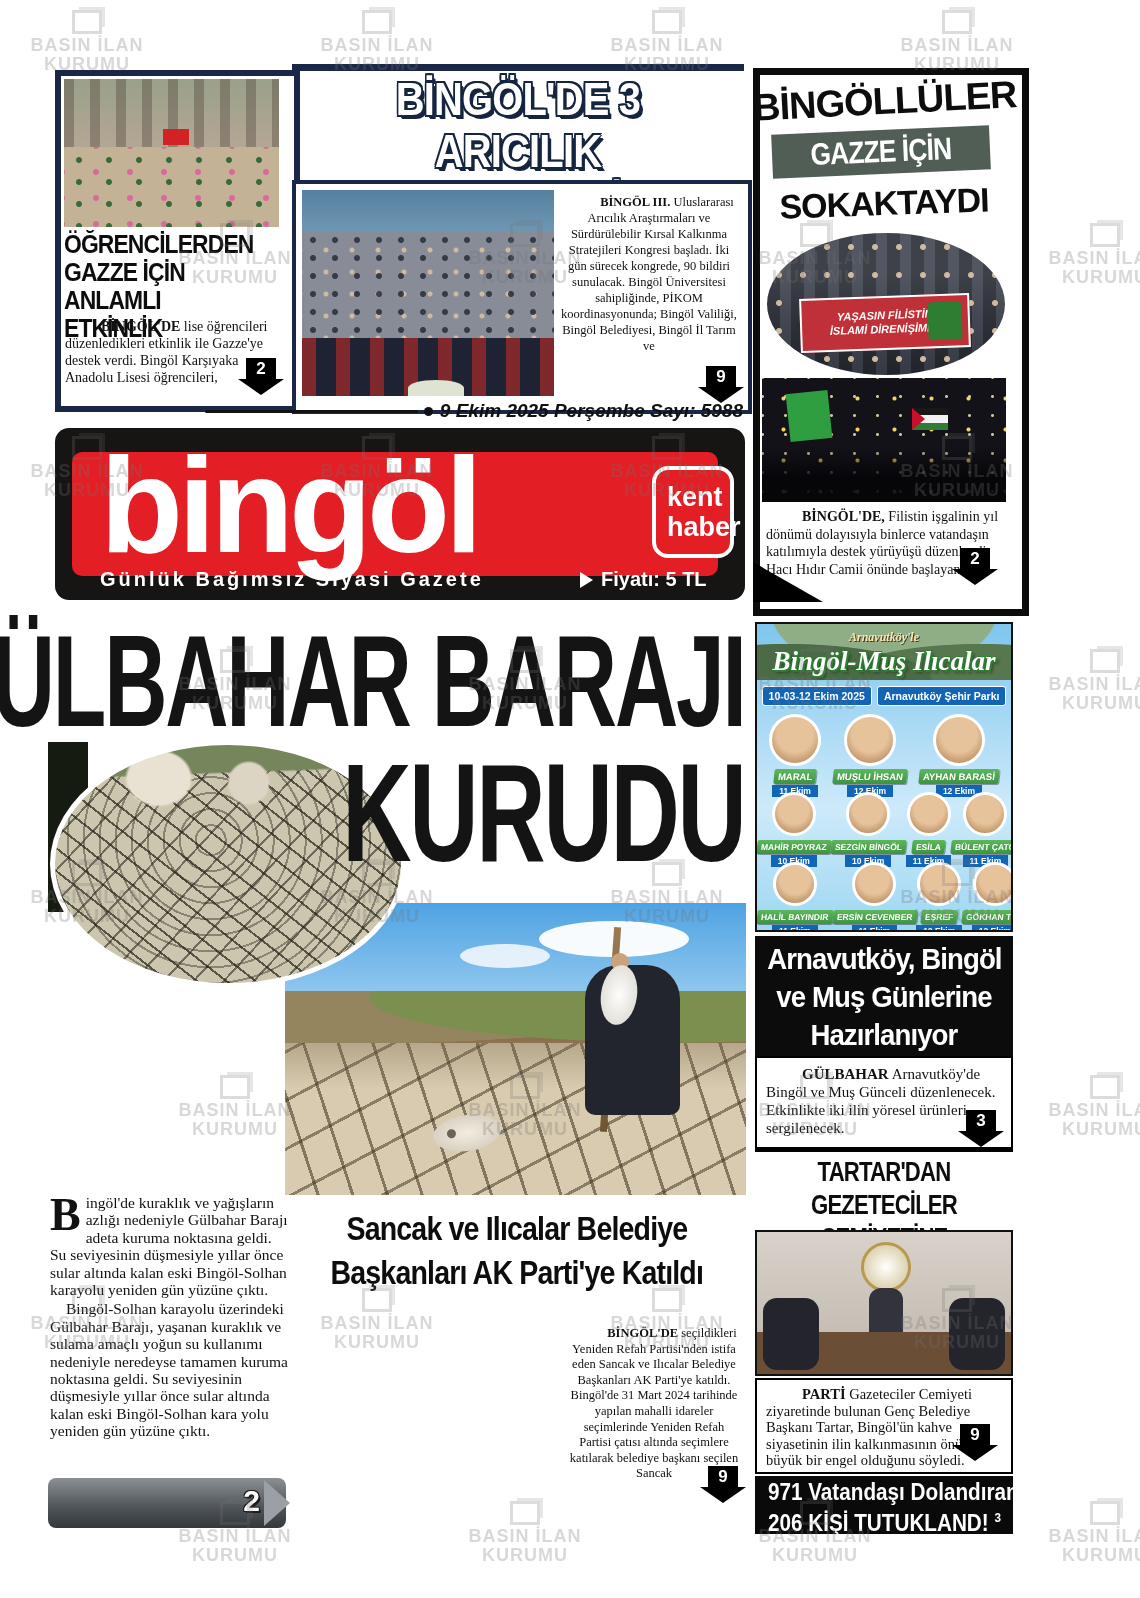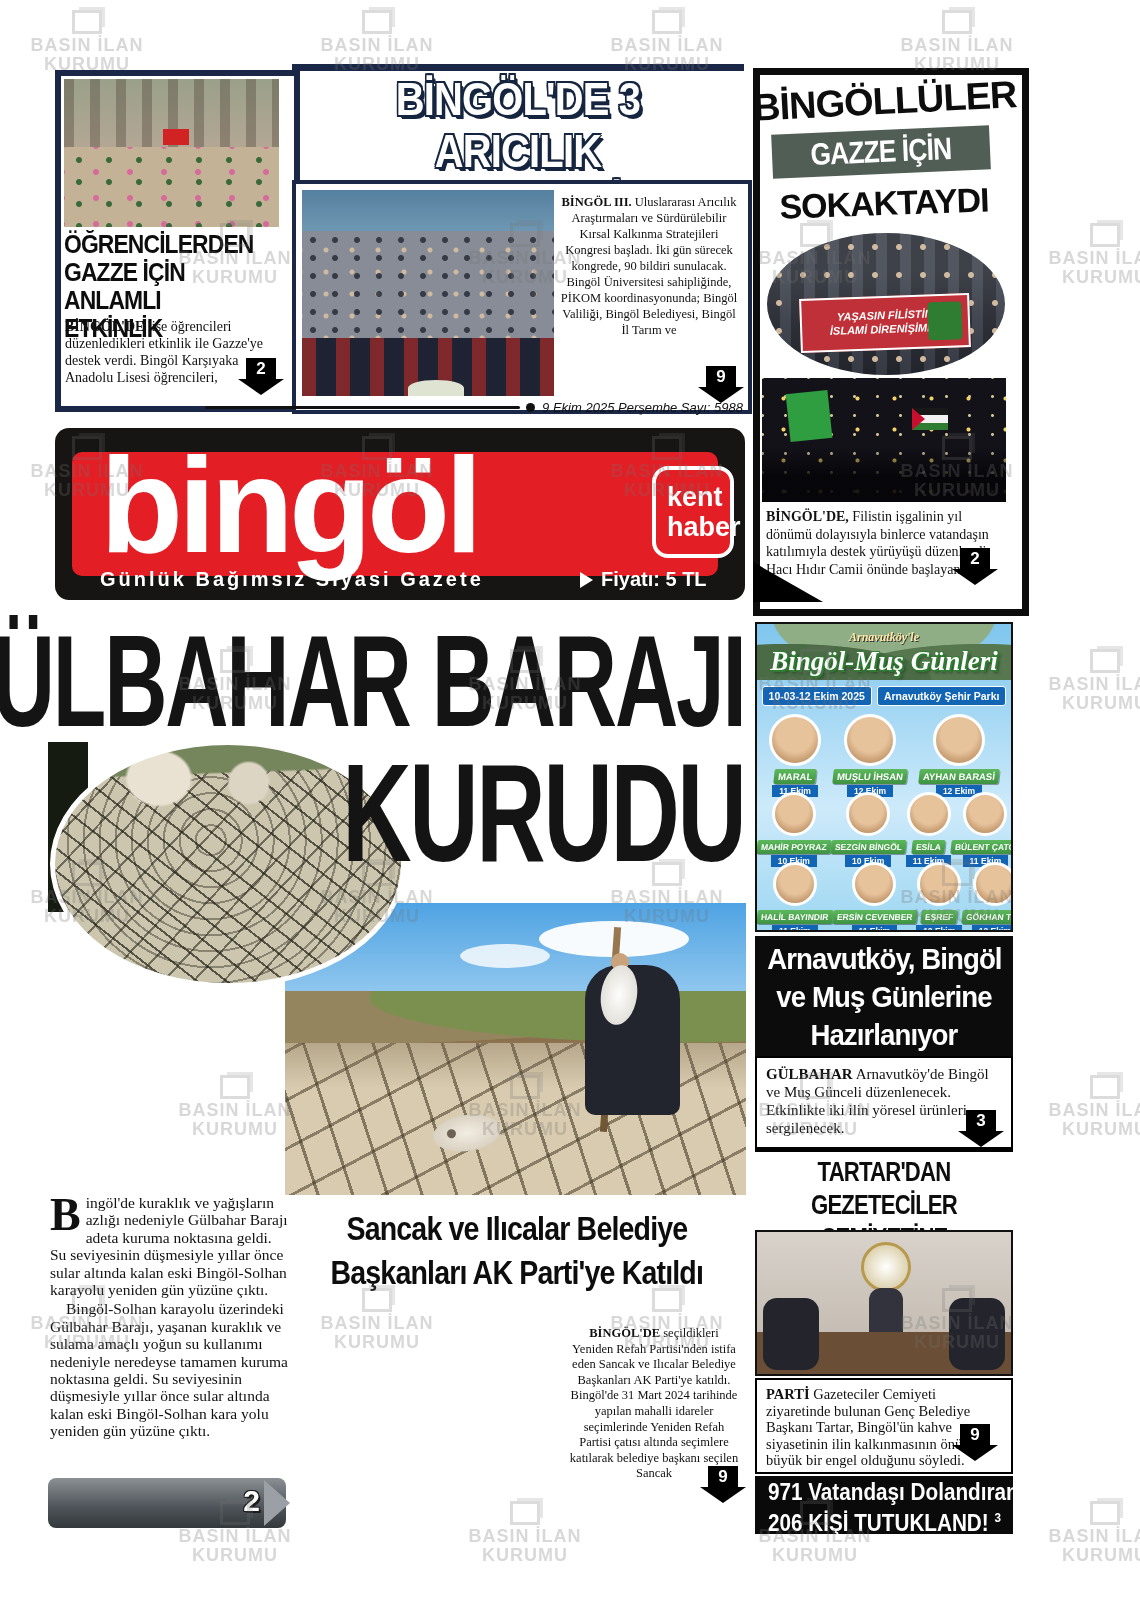--- a/index.html
+++ b/index.html
@@ -89,21 +89,21 @@
       border-bottom:11px solid transparent;border-left:13px solid #c8102e;}
   .tr-body{left:766px;top:508px;width:240px;font-size:14px;line-height:17.5px;}
   .tr-fold{left:753px;top:562px;width:0;height:0;border-bottom:40px solid #000;
       border-right:70px solid transparent;z-index:4;}
 
   
   .mast-black{left:55px;top:428px;width:690px;height:172px;background:#171513;border-radius:14px;}
   .dateline{left:205px;top:400px;width:538px;display:flex;align-items:center;z-index:4;}
   .dateline .dash{flex:1;height:3px;background:#111;border-radius:2px;margin-right:6px;}
   .dateline .dot{width:9px;height:9px;border-radius:50%;background:#111;margin-right:7px;}
-  .date-txt{font-style:italic;font-weight:normal;font-size:13px;white-space:nowrap;}
+  .date-txt{font-style:italic;font-weight:bold;font-size:19px;white-space:nowrap;}
   .logo-red{left:72px;top:452px;width:646px;height:124px;background:#e31e24;border-radius:10px;}
   .logo-txt{left:100px;top:430px;z-index:4;color:#fff;font-weight:bold;font-size:136px;
       line-height:150px;letter-spacing:-5px;}
   .badge{left:652px;top:466px;width:82px;height:92px;background:#e31e24;border:4px solid #fff;
       border-radius:16px;z-index:5;color:#fff;font-weight:bold;font-size:27px;line-height:30px;
       padding:12px 0 0 11px;box-sizing:border-box;}
   .tagline{left:100px;top:568px;color:#fff;font-weight:bold;font-size:20px;letter-spacing:3px;z-index:4;}
   .price{left:580px;top:568px;z-index:4;display:flex;align-items:center;color:#fff;
       font-weight:bold;font-size:20px;}
   .play-icon{width:0;height:0;border-left:13px solid #fff;border-top:8px solid transparent;
@@ -227,21 +227,21 @@
   .ta-man{left:112px;top:56px;width:34px;height:44px;border-radius:12px 12px 0 0;background:#32333c;}
   .ta-chl{left:6px;bottom:4px;width:56px;height:72px;border-radius:14px;background:#23242c;}
   .ta-chr{right:6px;bottom:4px;width:56px;height:72px;border-radius:14px;background:#23242c;}
   .tar-body{left:755px;top:1378px;width:258px;height:96px;background:#fff;border:2px solid #000;
       box-sizing:border-box;padding:6px 9px;font-size:14.5px;line-height:16.5px;}
   .b971{left:755px;top:1476px;width:258px;height:58px;background:#0a0a0a;text-align:center;
       color:#fff;padding-top:3px;box-sizing:border-box;}
   .b971 div{font-weight:bold;font-size:23px;line-height:26px;transform:scaleX(.9);
       transform-origin:center top;white-space:nowrap;}
   .b971 sup{font-size:13px;}
-  .lead{font-weight:bold;}
+  .lead{font-weight:bold;margin-left:36px;}
 </style>
 </head>
 <body>
 <div class="page">
 
 <div class="abs box-tl"></div>
 <div class="abs photo-school">
   <i class="ps-bldg"></i>
   <i class="ps-flag"></i>
   <i class="ps-yard"></i>
@@ -356,21 +356,21 @@
   <span>seçildikleri Yeniden Refah Partisi'nden istifa eden Sancak ve Ilıcalar Belediye Başkanları AK Parti'ye katıldı. Bingöl'de 31 Mart 2024 tarihinde yapılan mahalli idareler seçimlerinde Yeniden Refah Partisi çatısı altında seçimlere katılarak belediye başkanı seçilen Sancak</span>
 </div>
 <span class="jump" style="left:700px;top:1466px;">
   <b>9</b>
       <i></i>
 </span>
 
 <div class="abs poster">
   <i class="po-mount"></i>
   <i class="po-brand">Arnavutköy'le</i>
-  <i class="po-title">Bingöl-Muş Günleri</i>
+  <i class="po-title">Bingöl-Muş Ilıcalar</i>
   <div class="po-badges abs">
     <span>10-03-12 Ekim 2025</span>
     <span>Arnavutköy Şehir Parkı</span>
   </div>
   <div class="po-row" style="top:90px;">
     <div class="perf"><span class="face big" style="display:block;"></span><span class="pname">MARAL</span><span class="pdate">11 Ekim</span></div>
     <div class="perf"><span class="face big" style="display:block;"></span><span class="pname">MUŞLU İHSAN</span><span class="pdate">12 Ekim</span></div>
     <div class="perf"><span class="face big" style="display:block;"></span><span class="pname">AYHAN BARASİ</span><span class="pdate">12 Ekim</span></div>
   </div>
   <div class="po-row" style="top:168px;">

